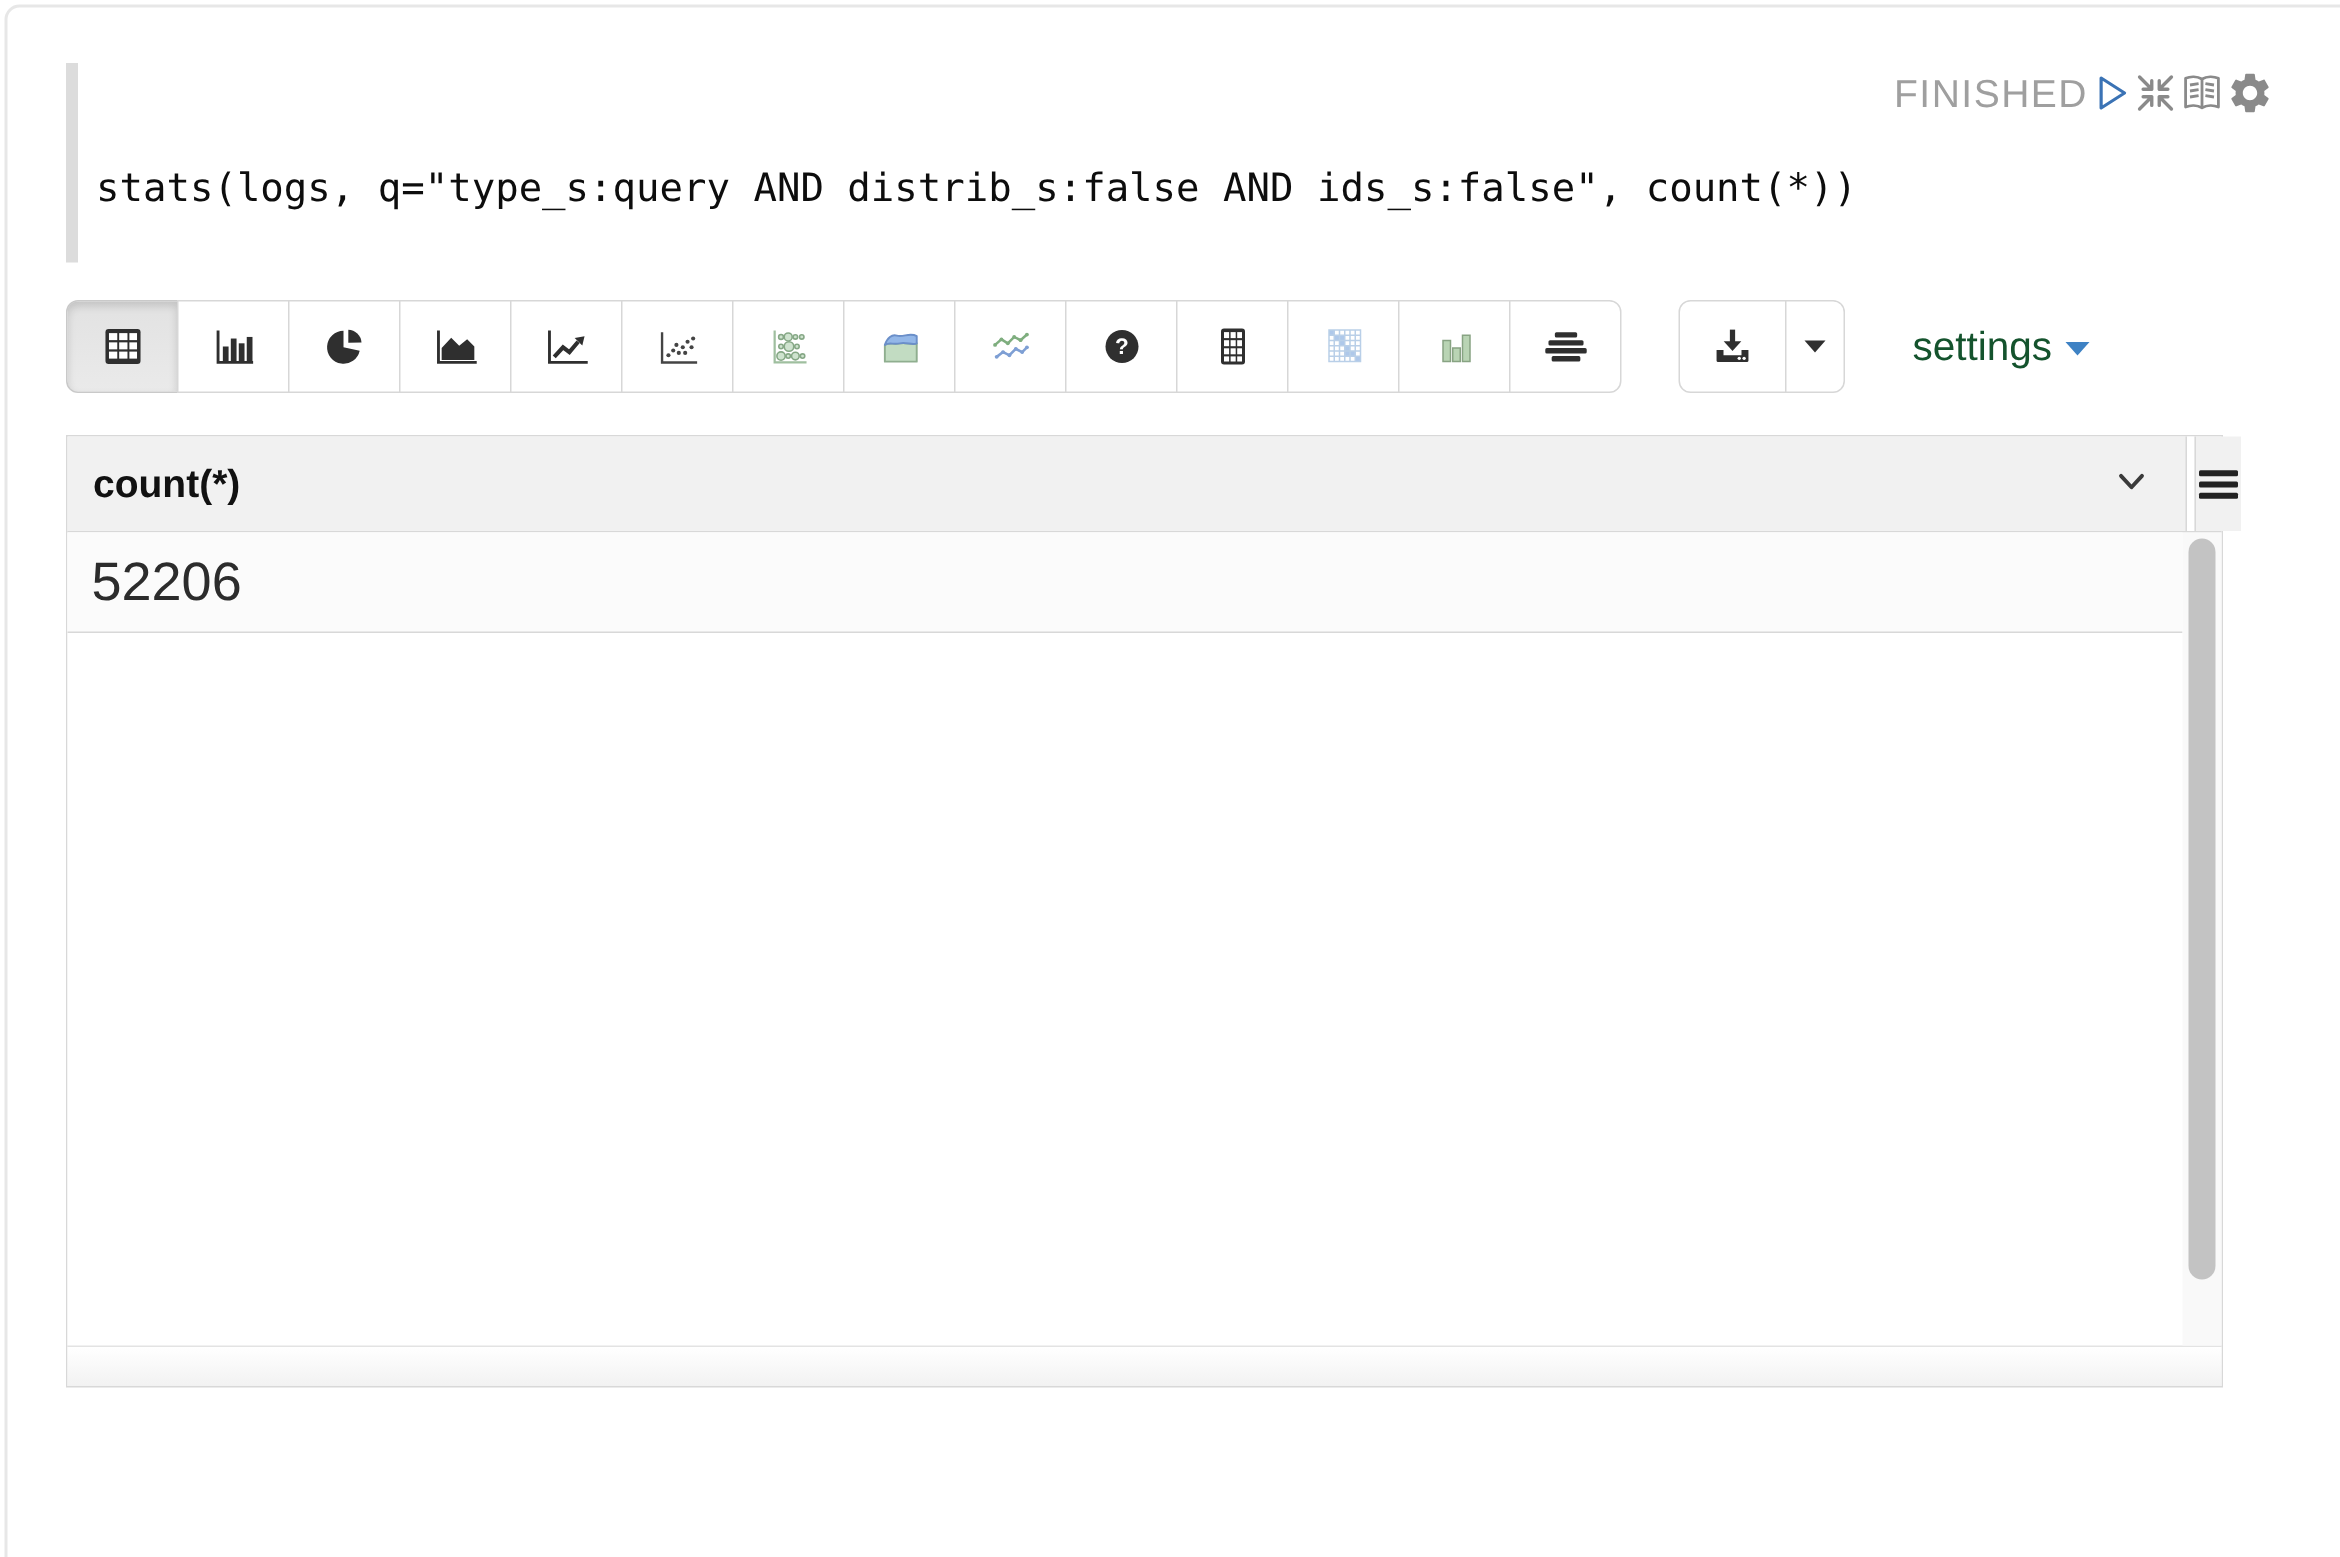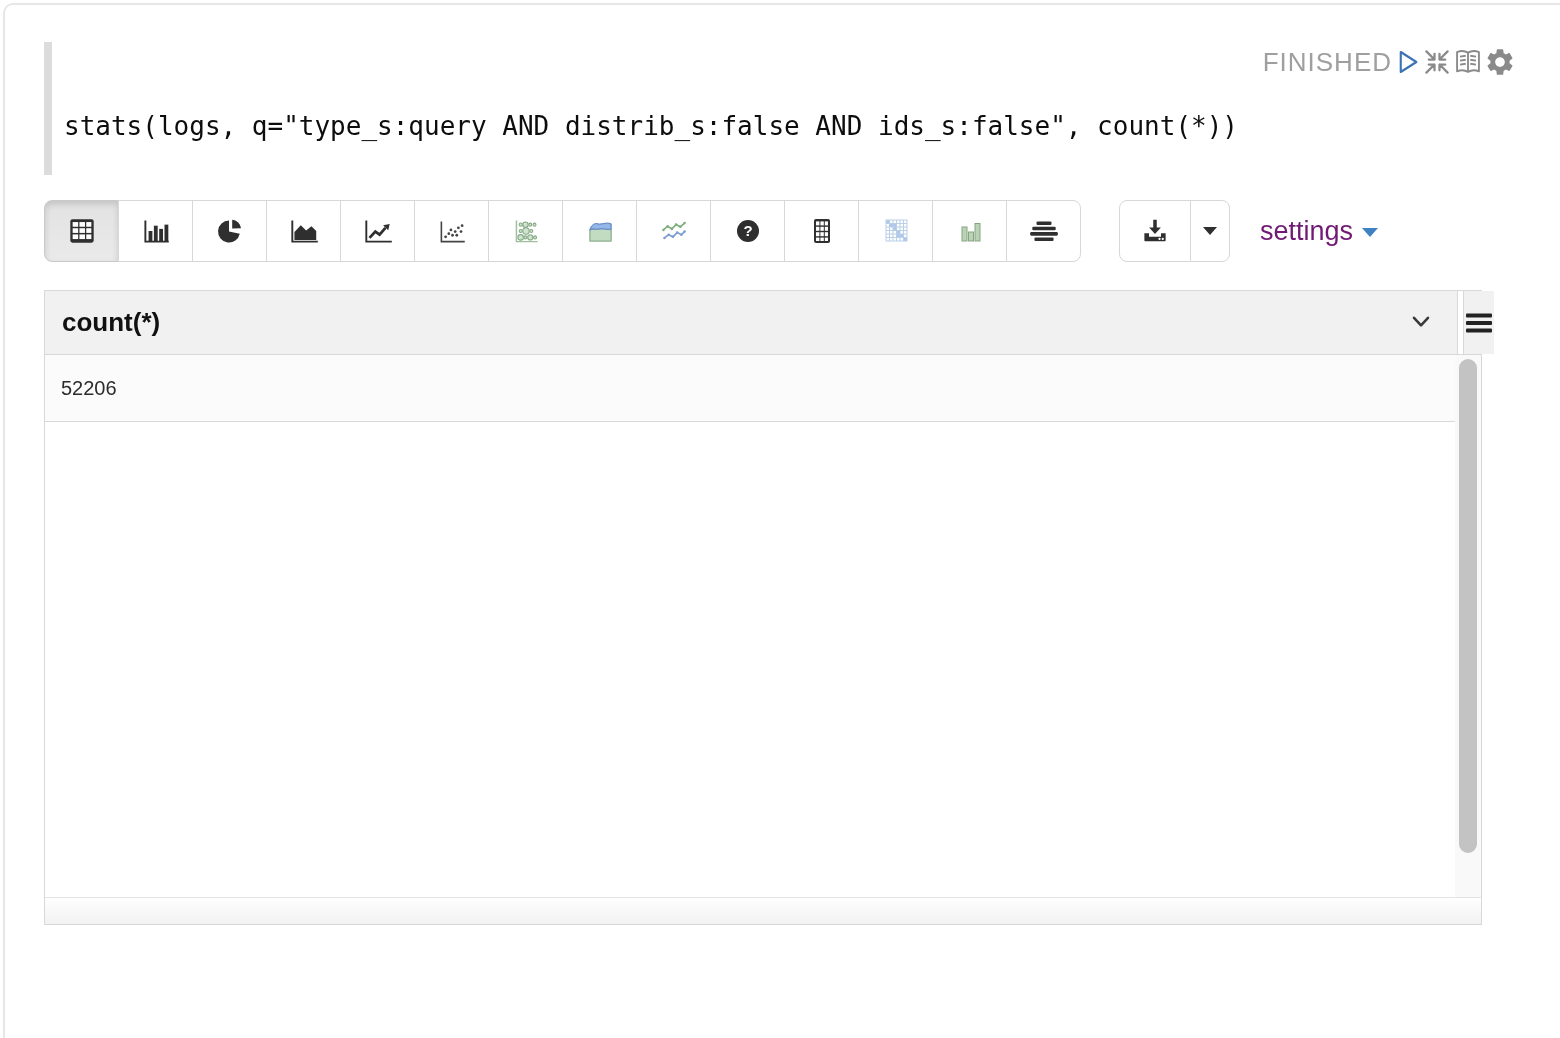--- a/index.html
+++ b/index.html
@@ -27,41 +27,41 @@
   .btn-group { display:flex; }
   .tb-btn { width:75px; height:62px; background:#ffffff; border:1px solid #d7d7d7; margin-left:-1px;
             display:flex; align-items:center; justify-content:center; cursor:pointer; }
   .btn-group .tb-btn:first-child { border-top-left-radius:8px; border-bottom-left-radius:8px; margin-left:0; }
   .btn-group .tb-btn:last-child { border-top-right-radius:8px; border-bottom-right-radius:8px; }
   .tb-btn.active { background:linear-gradient(#e2e2e2,#eaeaea); box-shadow:inset 0 3px 6px rgba(0,0,0,.14);
                    border-color:#c9c9c9; }
   .dl-group { margin-left:38px; }
   .dl-main { width:72px; }
   .dl-caret { width:40px; }
-  .settings-link { margin-left:30px; color:#701a75; font-size:27px; cursor:pointer;
+  .settings-link { margin-left:45px; color:#14532d; font-size:27px; cursor:pointer;
                    display:flex; align-items:center; gap:9px; }
   .caret-shape { width:0; height:0; border-left:8px solid transparent; border-right:8px solid transparent;
                  border-top:9px solid #3e82c4; margin-top:3px; }
 
   
   .table-wrap { position:absolute; left:44px; top:290px; width:1438px; height:635px;
                 border:1px solid #d8d8d8; background:#fff; display:flex; flex-direction:column; }
   .t-head { height:64px; flex:none; display:flex; border-bottom:1px solid #d8d8d8; }
   .t-head-cell { flex:none; width:1413px; background:#f1f1f1; border-right:1px solid #d8d8d8;
                  display:flex; align-items:center; position:relative; cursor:pointer; }
   .t-head-label { font-size:26px; font-weight:bold; color:#111; padding-left:17px; }
   .t-head-chevron { position:absolute; right:22px; top:50%; transform:translateY(-50%); }
   .t-head-gap { flex:none; width:5px; background:#fff; }
   .t-menu-cell { flex:1; background:#f1f1f1; border-left:1px solid #d8d8d8;
                  display:flex; align-items:center; justify-content:center; cursor:pointer; }
   .t-body { flex:1; display:flex; min-height:0; }
   .t-rows { flex:1; background:#fff; }
   .t-row { height:67px; background:#fbfbfb; border-bottom:1px solid #d8d8d8;
            display:flex; align-items:center; }
-  .t-cell { font-size:20px; color:#2c2c2c; padding-left:16px; }
+  .t-cell { font-size:36px; color:#2c2c2c; padding-left:16px; }
   .vscroll { flex:none; width:26px; background:#f9f9f9; position:relative; }
   .vthumb { position:absolute; top:4px; left:4px; width:18px; height:494px; background:#c3c3c3; border-radius:9px; }
   .hscroll { flex:none; height:27px; border-top:1px solid #e3e3e3;
              background:linear-gradient(#ffffff,#f2f2f2); }
 
   .results-note { position:absolute; left:44px; top:980px; color:#0404fc; font-size:27px; }
 </style>
 </head>
 <body>
 

